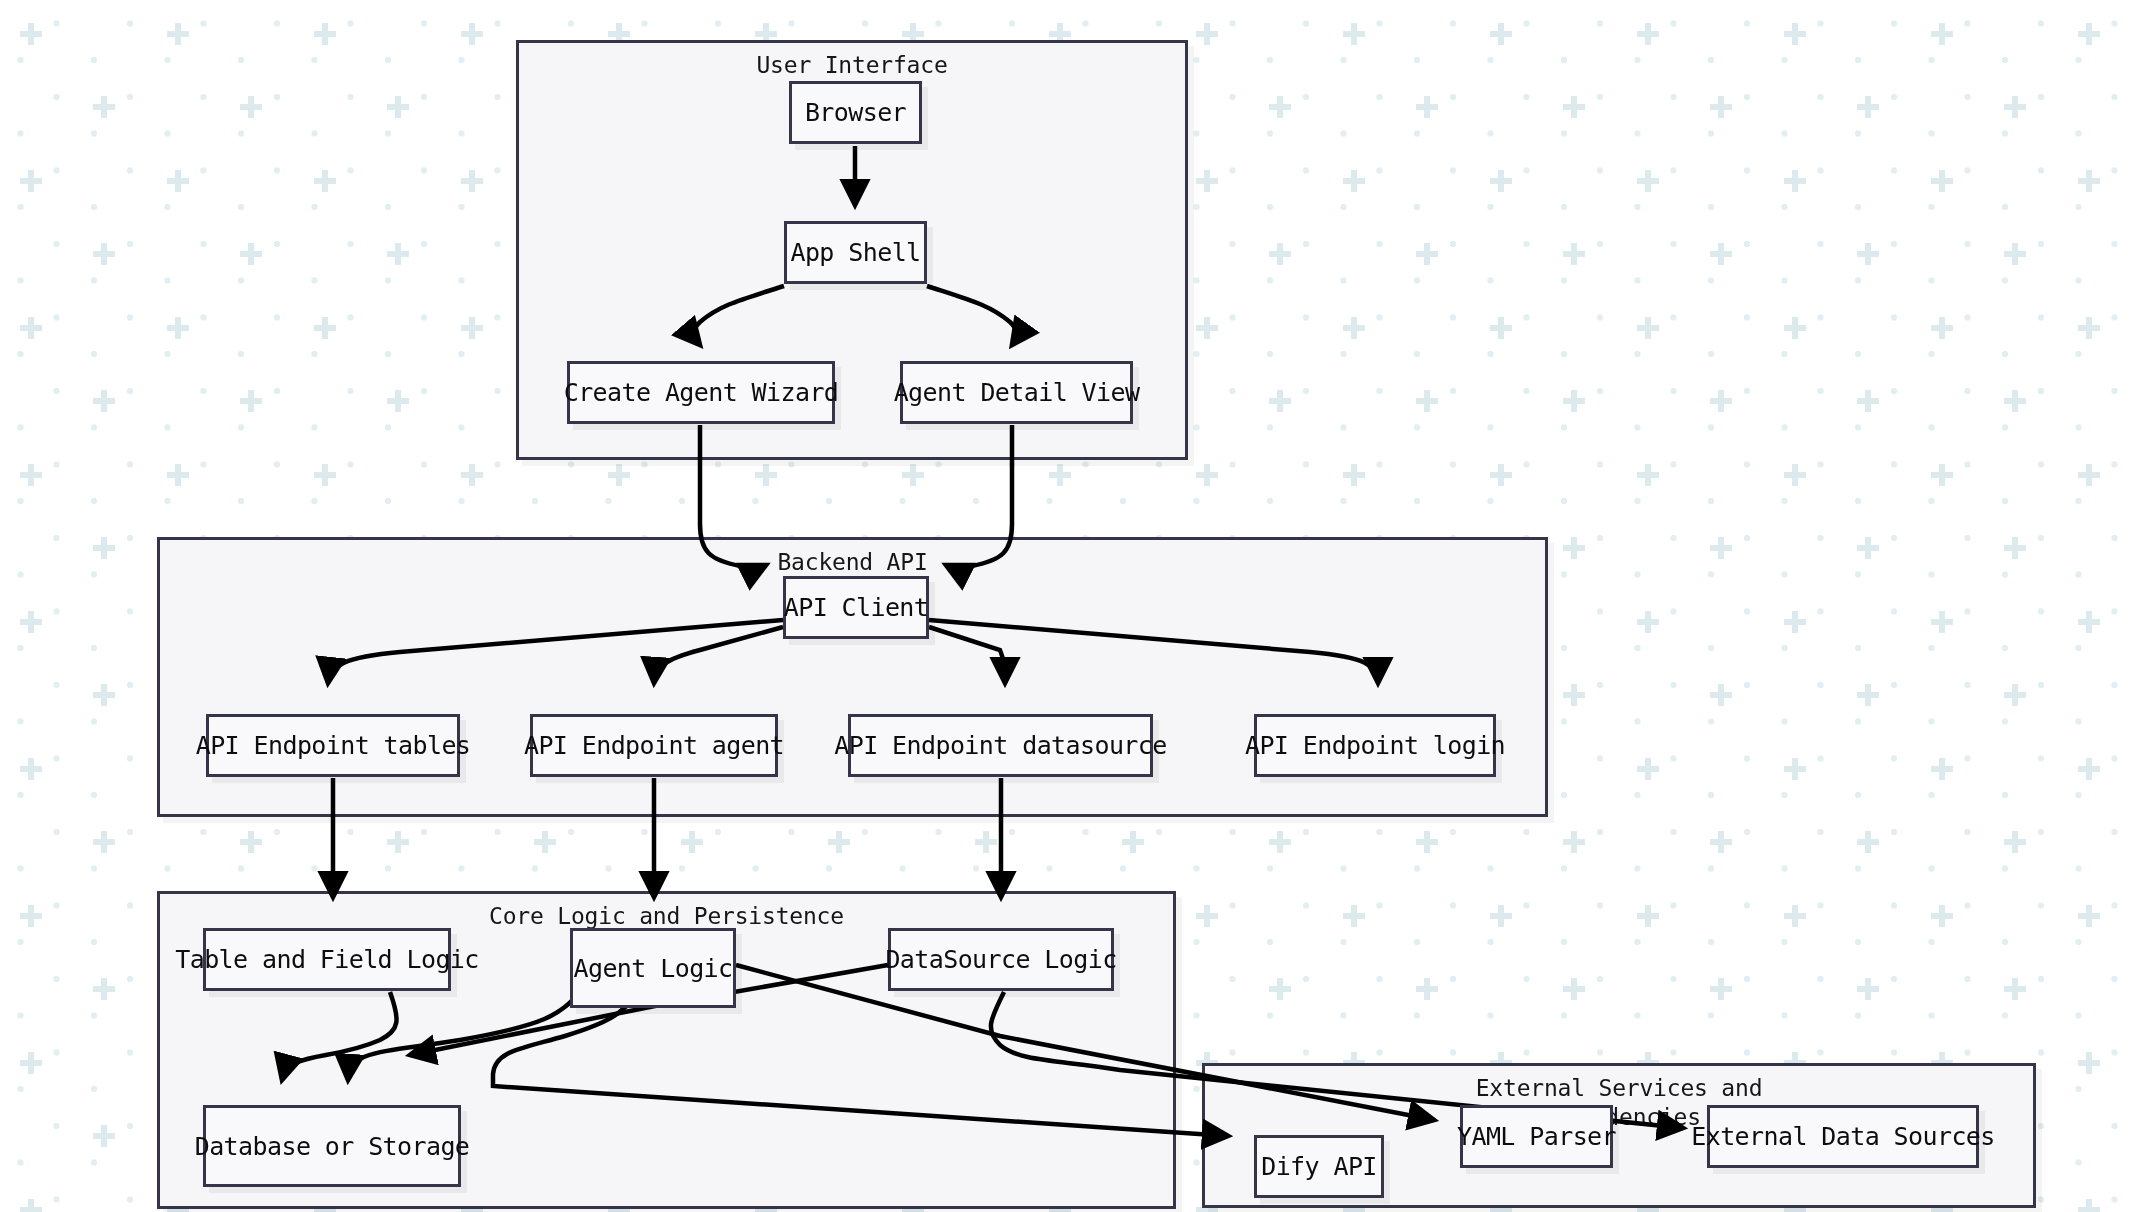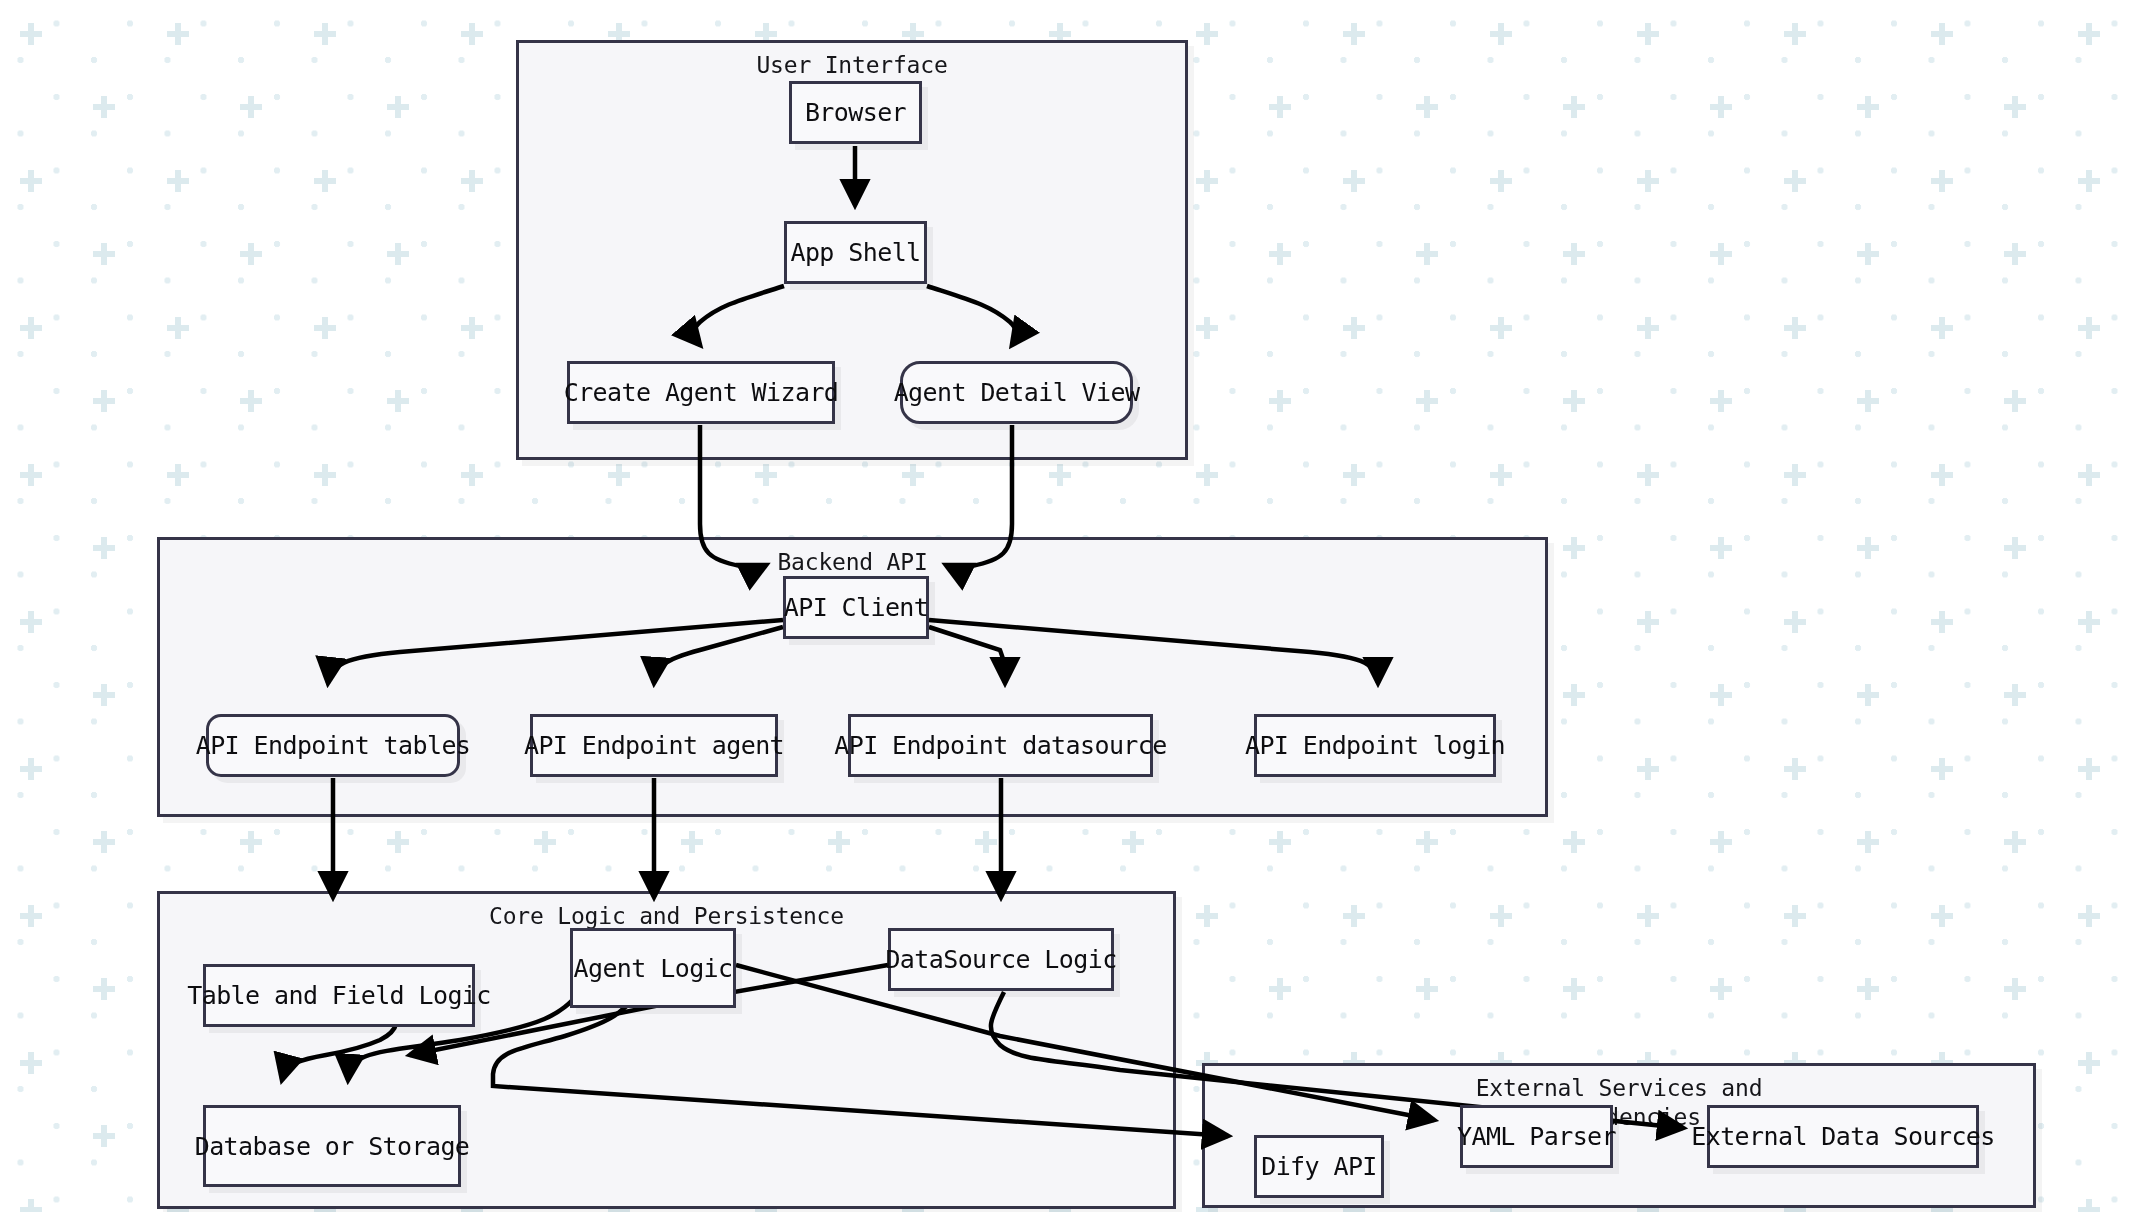--- a/index.html
+++ b/index.html
@@ -154,45 +154,45 @@
   </div>
 
   <div class="node" style="left:784px;top:221px;width:143px;height:63px;">
     <span>App Shell</span>
   </div>
 
   <div class="node" style="left:567px;top:361px;width:268px;height:63px;">
     <span>Create Agent Wizard</span>
   </div>
 
-  <div class="node" style="left:900px;top:361px;width:233px;height:63px;border-radius:20px;">
+  <div class="node" style="left:900px;top:361px;width:233px;height:63px;">
     <span>Agent Detail View</span>
   </div>
 
   <div class="node" style="left:783px;top:576px;width:146px;height:63px;">
     <span>API Client</span>
   </div>
 
-  <div class="node" style="left:206px;top:714px;width:254px;height:63px;border-radius:15px;">
+  <div class="node" style="left:206px;top:714px;width:254px;height:63px;">
     <span>API Endpoint tables</span>
   </div>
 
   <div class="node" style="left:530px;top:714px;width:248px;height:63px;">
     <span>API Endpoint agent</span>
   </div>
 
   <div class="node" style="left:848px;top:714px;width:305px;height:63px;">
     <span>API Endpoint datasource</span>
   </div>
 
   <div class="node" style="left:1254px;top:714px;width:242px;height:63px;">
     <span>API Endpoint login</span>
   </div>
 
-  <div class="node" style="left:203px;top:928px;width:272px;height:63px;margin-top:36px;">
+  <div class="node" style="left:203px;top:928px;width:248px;height:63px;">
     <span>Table and Field Logic</span>
   </div>
 
   <div class="node" style="left:570px;top:928px;width:166px;height:80px;">
     <span>Agent Logic</span>
   </div>
 
   <div class="node" style="left:888px;top:928px;width:226px;height:63px;">
     <span>DataSource Logic</span>
   </div>

